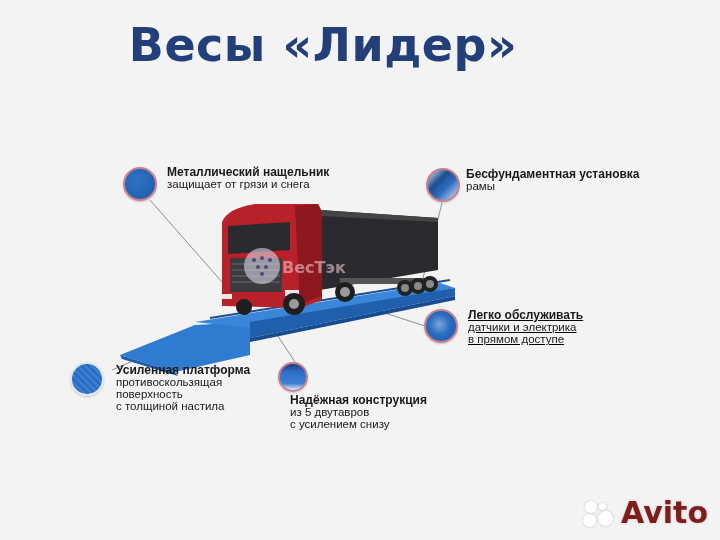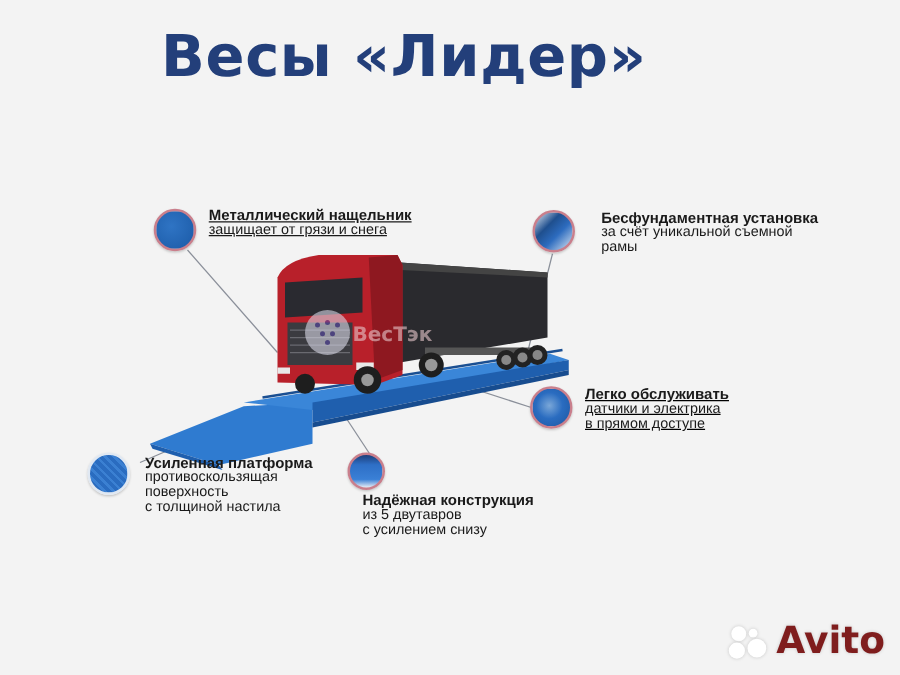--- a/index.html
+++ b/index.html
@@ -91,31 +91,30 @@
       <circle cx="258" cy="267" r="2"></circle>
         <circle cx="266" cy="267" r="2"></circle>
         <circle cx="262" cy="274" r="2"></circle>
     </g>
     <text x="282" y="273" font-family="DejaVu Sans, sans-serif" font-size="16" font-weight="bold" fill="#e7c7cb">ВесТэк</text>
   </g>
 </svg>
 
 <div class="callout" style="left:123px; top:167px;">
   <div class="bubble" style="width:34px;height:34px;background:radial-gradient(circle at 40% 40%, #2f74c4, #1b5aa6);"></div>
-  <div class="callout-text" style="margin-top:-1px;text-decoration:underline;">
+  <div class="callout-text" style="margin-top:-1px;">
     <div class="head">Металлический нащельник</div>
     <div>защищает от грязи и снега</div>
   </div>
 </div>
 
 <div class="callout" style="left:426px; top:168px;">
   <div class="bubble" style="width:34px;height:34px;background:linear-gradient(135deg,#e4ecf5 0%,#1f4f8e 35%,#2d6cbf 60%,#dfe9f4 100%);"></div>
-  <div class="callout-text" style="margin-left:21px;margin-top:0;">
+  <div class="callout-text" style="margin-left:6px;margin-top:0;">
     <div class="head">Бесфундаментная установка</div>
-    <div>за счёт уникальной съемной</div>
     <div>рамы</div>
   </div>
 </div>
 
 <div class="callout" style="left:424px; top:309px;text-decoration:underline;">
   <div class="bubble" style="width:34px;height:34px;background:radial-gradient(circle at 45% 45%, #7aa7d8 0%, #2a6cc0 45%, #1c56a0 100%);"></div>
   <div class="callout-text" style="margin-left:10px;margin-top:0;">
     <div class="head">Легко обслуживать</div>
     <div>датчики и электрика</div>
     <div>в прямом доступе</div>

